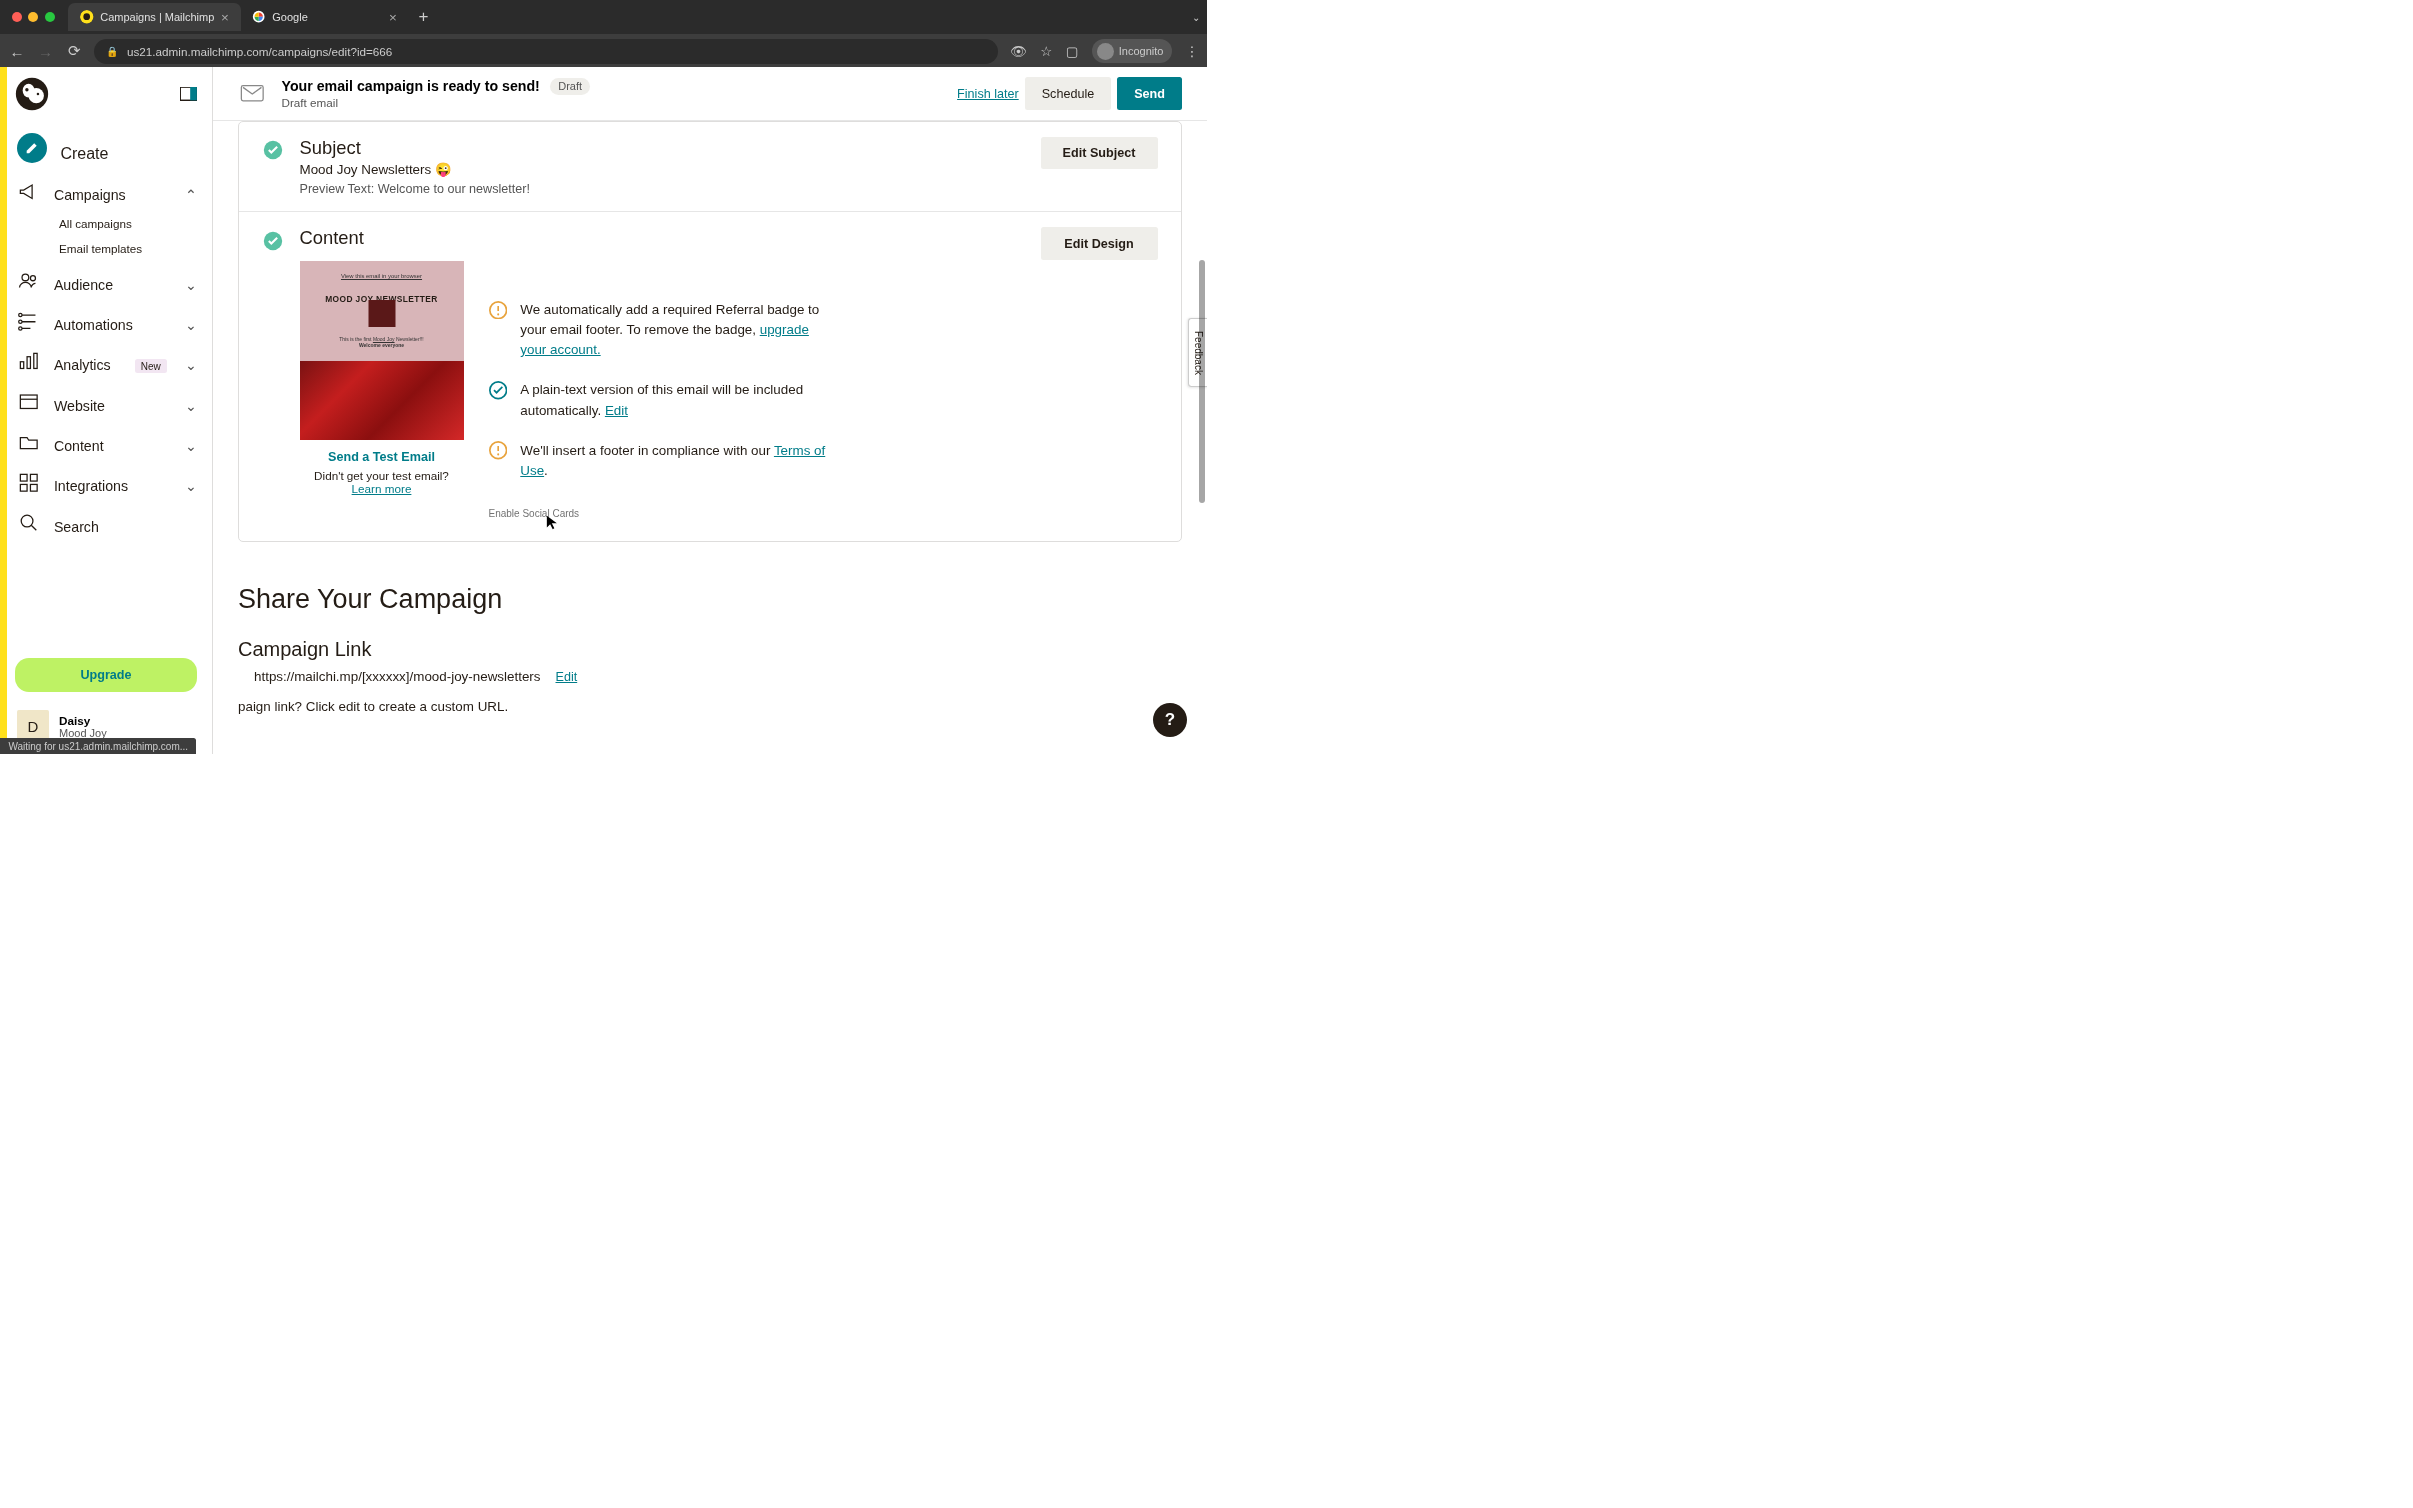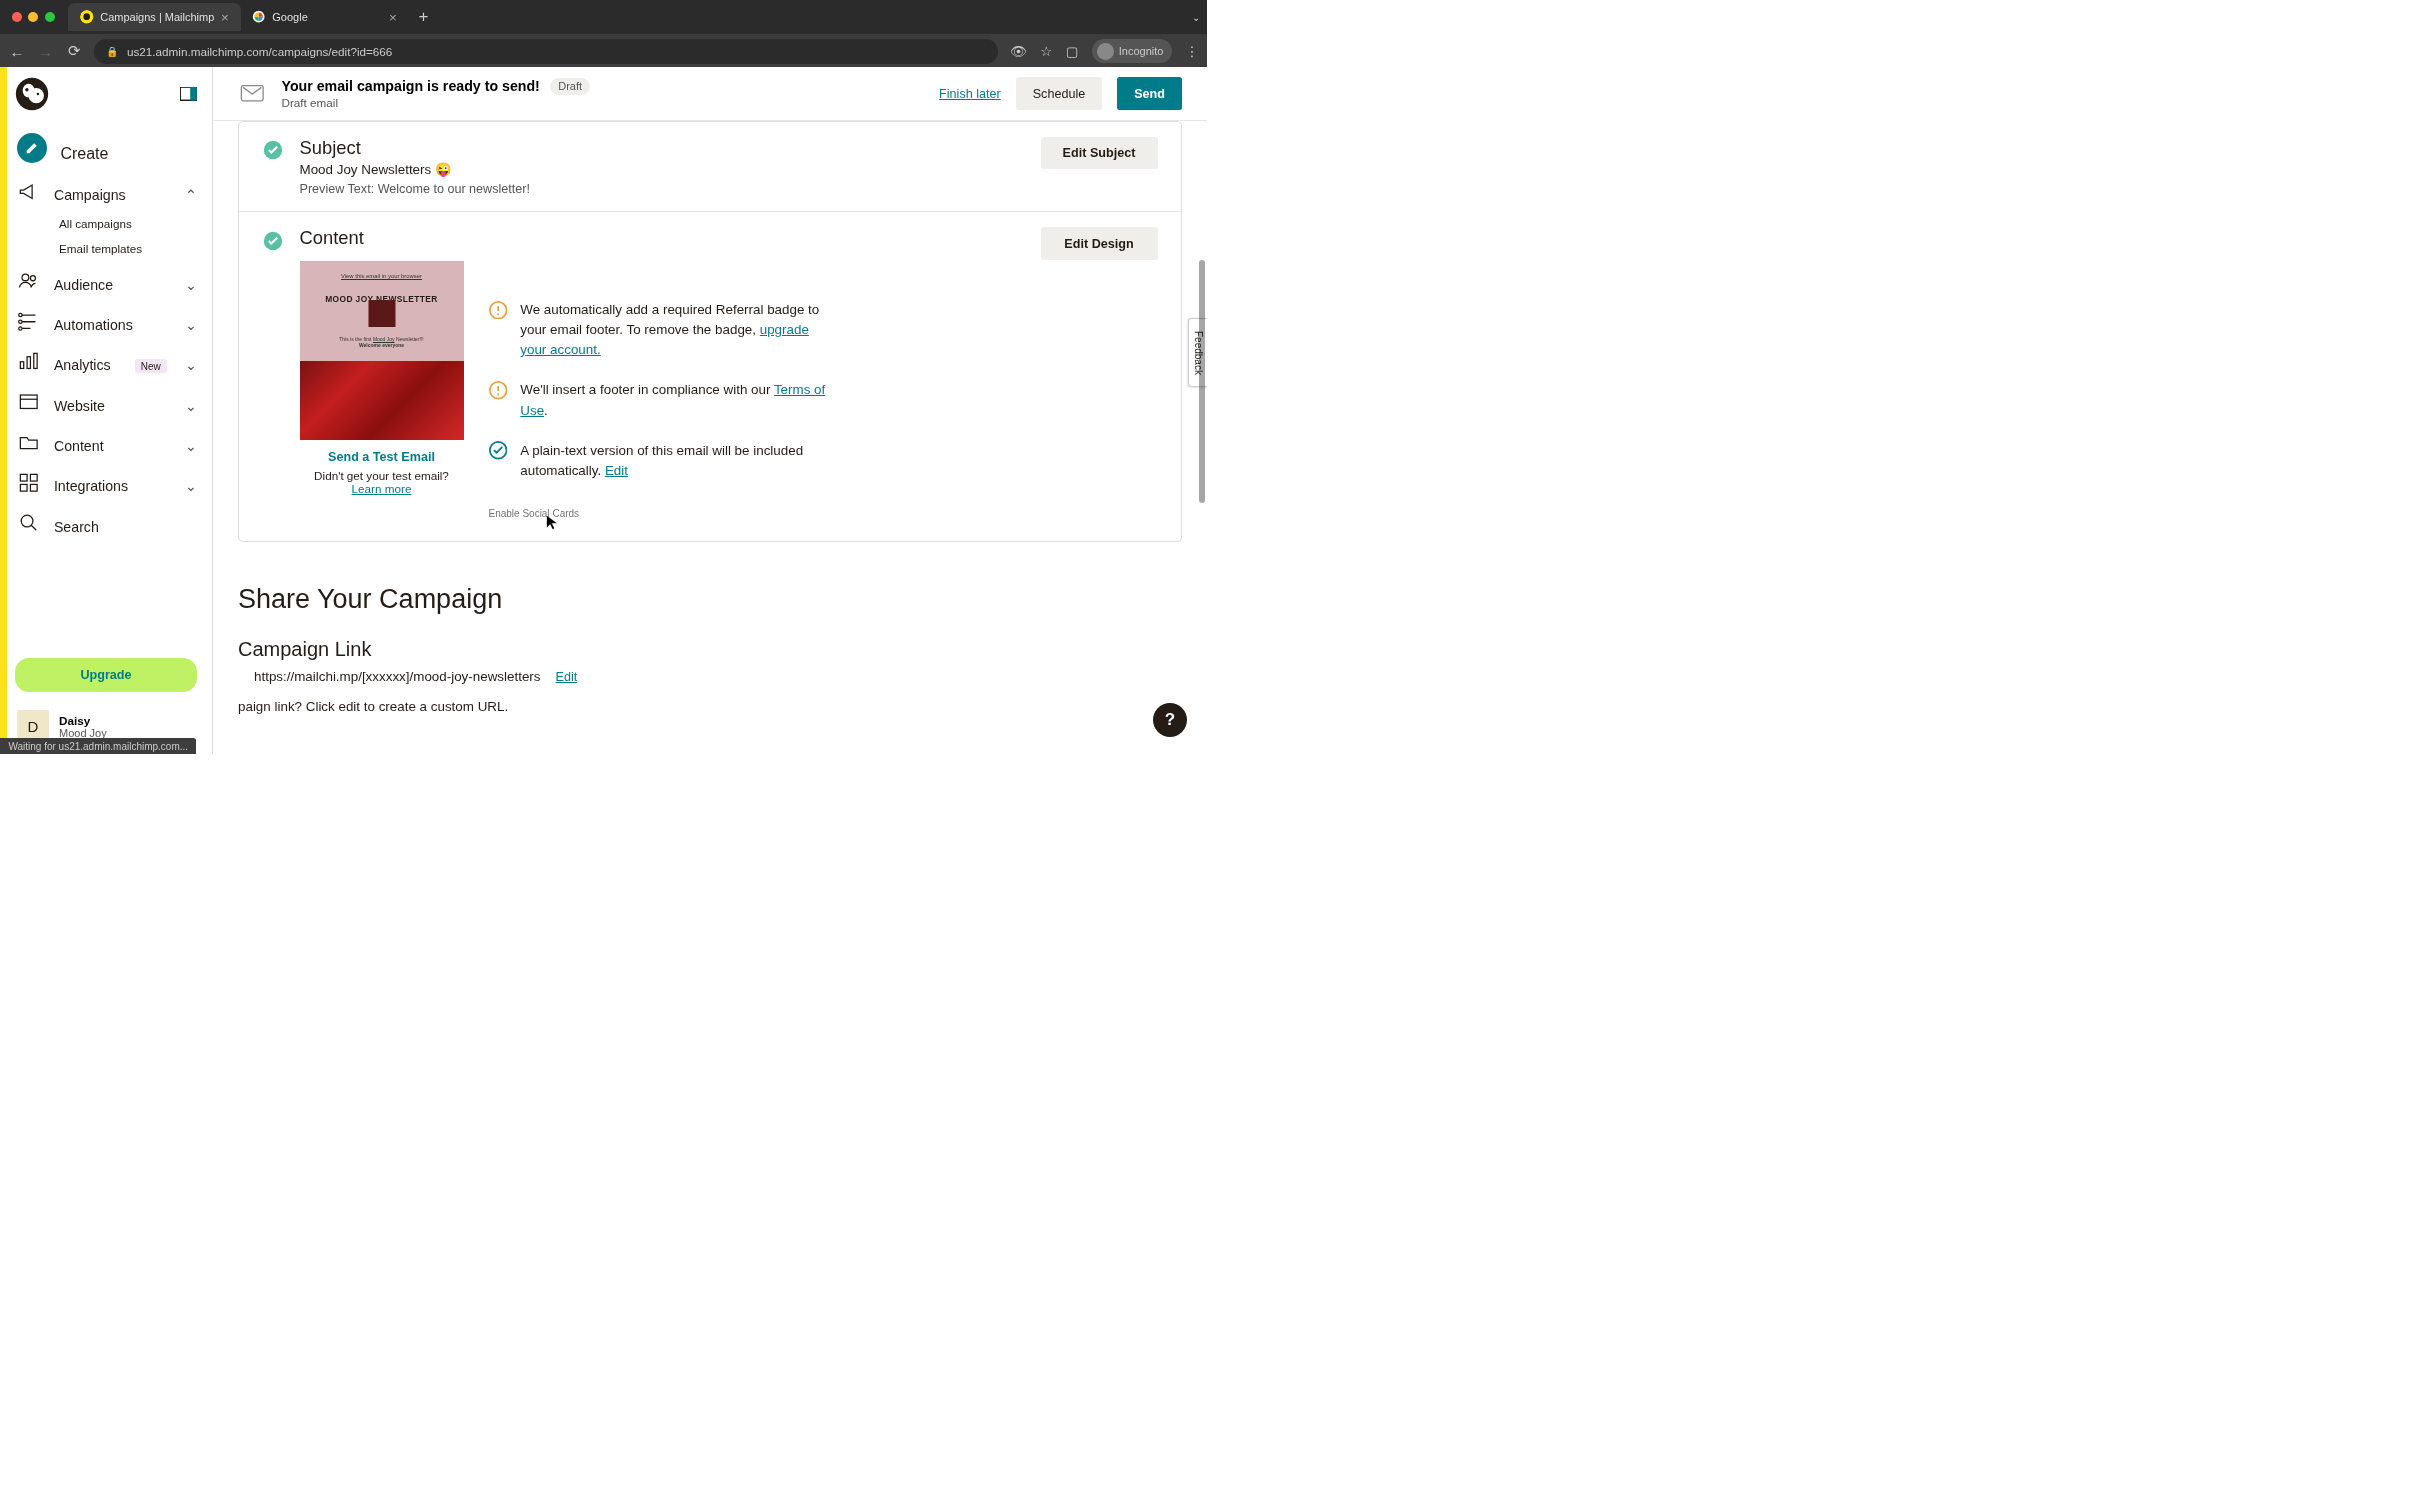--- a/index.html
+++ b/index.html
@@ -54,21 +54,21 @@
 
 
 .main { flex: 1; display: flex; flex-direction: column; overflow: hidden; position: relative; }
 .header-bar { height: 54px; border-bottom: 0.8px solid #e6e6e6; display: flex; align-items: center; padding: 8px 25px; gap: 15px; }
 .header-icon { width: 28.5px; height: 28.5px; }
 .header-title-block { flex: 1; }
 .header-title-row { display: flex; align-items: center; gap: 10px; }
 .header-title { font-size: 14.2px; font-weight: 600; }
 .draft-badge { background: #efeeea; color: #555; font-size: 11px; padding: 2.5px 8.4px; border-radius: 10px; }
 .header-sub { font-size: 11.7px; color: #555; margin-top: 1.7px; }
-.header-actions { display: flex; align-items: center; gap: 15px; }
+.header-actions { display: flex; align-items: center; gap: 6px; }
 .link-btn { color: #007c89; font-size: 12.6px; text-decoration: underline; }
 .btn { padding: 9.2px 17px; border-radius: 2.5px; font-size: 12.6px; font-weight: 500; cursor: pointer; border: none; }
 .btn-gray { background: #efeeea; color: #241c15; }
 .btn-primary { background: #007c89; color: #fff; font-weight: 600; }
 
 .scroll-area { flex: 1; overflow-y: auto; padding: 0 25px 25px 25px; }
 
 .card { border: 0.8px solid #dedddc; border-radius: 5px; margin-bottom: 0; }
 .section { border-bottom: 0.8px solid #e6e6e6; padding: 15px 23.5px; display: flex; gap: 17px; position: relative; }
 .section:last-child { border-bottom: none; }
@@ -366,35 +366,35 @@
                       <circle cx="11" cy="11" r="10" fill="none" stroke="#e8a33d" stroke-width="2"></circle>
                       <line x1="11" y1="6" x2="11" y2="12" stroke="#e8a33d" stroke-width="2"></line>
                       <circle cx="11" cy="16" r="1.2" fill="#e8a33d"></circle>
                     </svg>
                   <div class="notice-text">
                     <span>We automatically add a required Referral badge to your email footer. To remove the badge, </span><a>upgrade your account.</a>
                   </div>
                 </div>
                 <div class="notice">
                   <svg class="notice-icon" viewBox="0 0 22 22">
+                      <circle cx="11" cy="11" r="10" fill="none" stroke="#007c89" stroke-width="2"></circle>
+                      <path d="M6 11l3 3 7-7" stroke="#007c89" stroke-width="2" fill="none"></path>
+                    </svg>
+                  <div class="notice-text">
+                    <span>A plain-text version of this email will be included automatically. </span><a>Edit</a>
+                  </div>
+                </div>
+                <div class="notice">
+                  <svg class="notice-icon" viewBox="0 0 22 22">
                       <circle cx="11" cy="11" r="10" fill="none" stroke="#e8a33d" stroke-width="2"></circle>
                       <line x1="11" y1="6" x2="11" y2="12" stroke="#e8a33d" stroke-width="2"></line>
                       <circle cx="11" cy="16" r="1.2" fill="#e8a33d"></circle>
                     </svg>
                   <div class="notice-text">
                     <span>We'll insert a footer in compliance with our </span><a>Terms of Use</a><span>.</span>
-                  </div>
-                </div>
-                <div class="notice">
-                  <svg class="notice-icon" viewBox="0 0 22 22">
-                      <circle cx="11" cy="11" r="10" fill="none" stroke="#007c89" stroke-width="2"></circle>
-                      <path d="M6 11l3 3 7-7" stroke="#007c89" stroke-width="2" fill="none"></path>
-                    </svg>
-                  <div class="notice-text">
-                    <span>A plain-text version of this email will be included automatically. </span><a>Edit</a>
                   </div>
                 </div>
                 <a class="social-link">Enable Social Cards</a>
               </div>
             </div>
           </div>
           <div class="sec-action">
             <button class="sec-btn">Edit Design</button>
           </div>
         </div>

